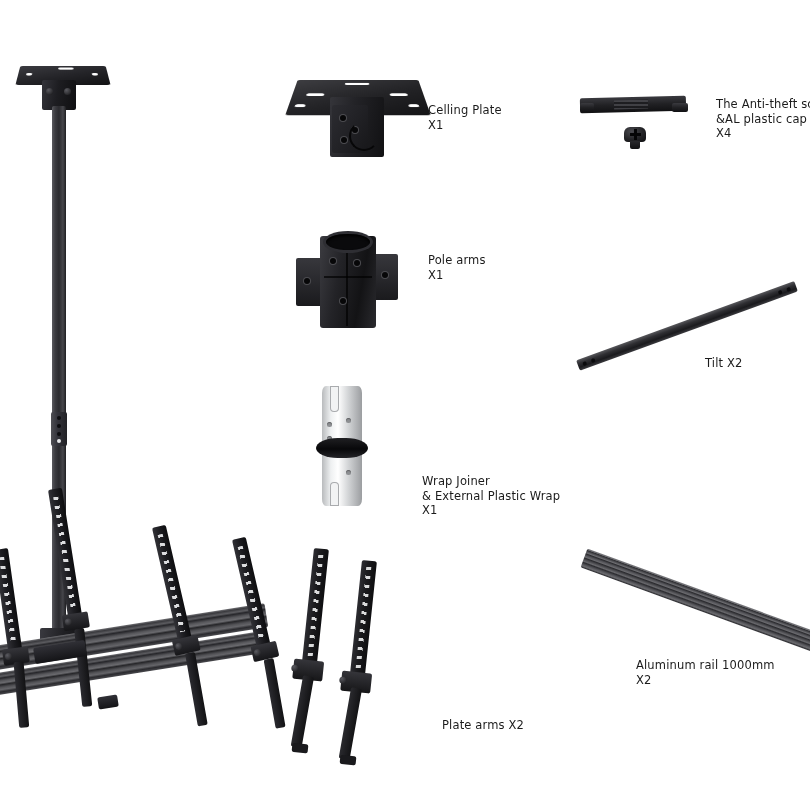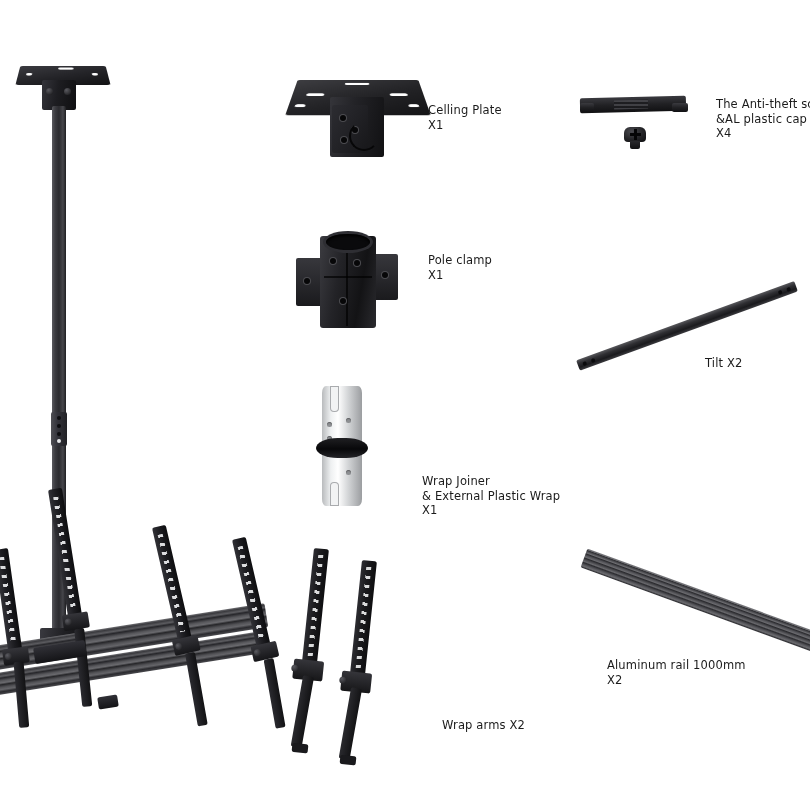--- a/index.html
+++ b/index.html
@@ -390,21 +390,21 @@
     <div class="cp-hole" style="left:86px; top:42px;"></div>
     <div class="pcl-body">
       <div class="pcl-seam" style="left:26px; top:10px; width:2px; height:80px;"></div>
       <div class="pcl-seam" style="left:4px; top:40px; width:48px; height:2px;"></div>
       <div class="cp-hole" style="left:10px; top:22px;"></div>
       <div class="cp-hole" style="left:34px; top:24px;"></div>
       <div class="cp-hole" style="left:20px; top:62px;"></div>
     </div>
     <div class="pcl-bore"></div>
   </div>
-  <div class="label" style="left:428px; top:253px;"><span>Pole clamp</span><br><span>X1</span></div>
+  <div class="label" style="left:428px; top:253px;"><span>Pole arms</span><br><span>X1</span></div>
 
   <div class="part" style="left:578px; top:280px; width:230px; height:100px;">
     <div class="dpole" style="left:0px; top:80px; width:232px; transform:rotate(-20deg);">
       <div class="dpole-end" style="left:5px; top:4px;"></div>
       <div class="dpole-end" style="left:14px; top:4px;"></div>
       <div class="dpole-end" style="right:6px; top:4px;"></div>
       <div class="dpole-end" style="right:15px; top:4px;"></div>
     </div>
   </div>
   <div class="label" style="left:705px; top:356px;"><span>Tilt X2</span></div>
@@ -434,20 +434,20 @@
     </div>
     <div class="tarm" style="left:62px; top:20px; transform:rotate(6deg);">
       <div class="tarm-blade"></div>
       <div class="tarm-perf"></div>
       <div class="tarm-hub" style="left:-8px; top:112px;"></div>
       <div class="asm-bolt" style="left:-10px; top:118px;"></div>
       <div class="tarm-lower" style="left:0px; top:128px; transform:rotate(4deg);"></div>
       <div class="tarm-foot" style="left:-1px; top:196px;"></div>
     </div>
   </div>
-  <div class="label" style="left:442px; top:718px;"><span>Wrap arms X2</span></div>
+  <div class="label" style="left:442px; top:718px;"><span>Plate arms X2</span></div>
 
   <div class="part" style="left:584px; top:530px; width:230px; height:130px;">
     <div class="rail" style="left:0px; top:18px; width:248px; height:20px; transform:rotate(20deg);"></div>
   </div>
-  <div class="label" style="left:607px; top:658px;"><span>Aluminum rail 1000mm</span><br><span>X2</span></div>
+  <div class="label" style="left:636px; top:658px;"><span>Aluminum rail 1000mm</span><br><span>X2</span></div>
 
 </div>
 
 </body></html>

